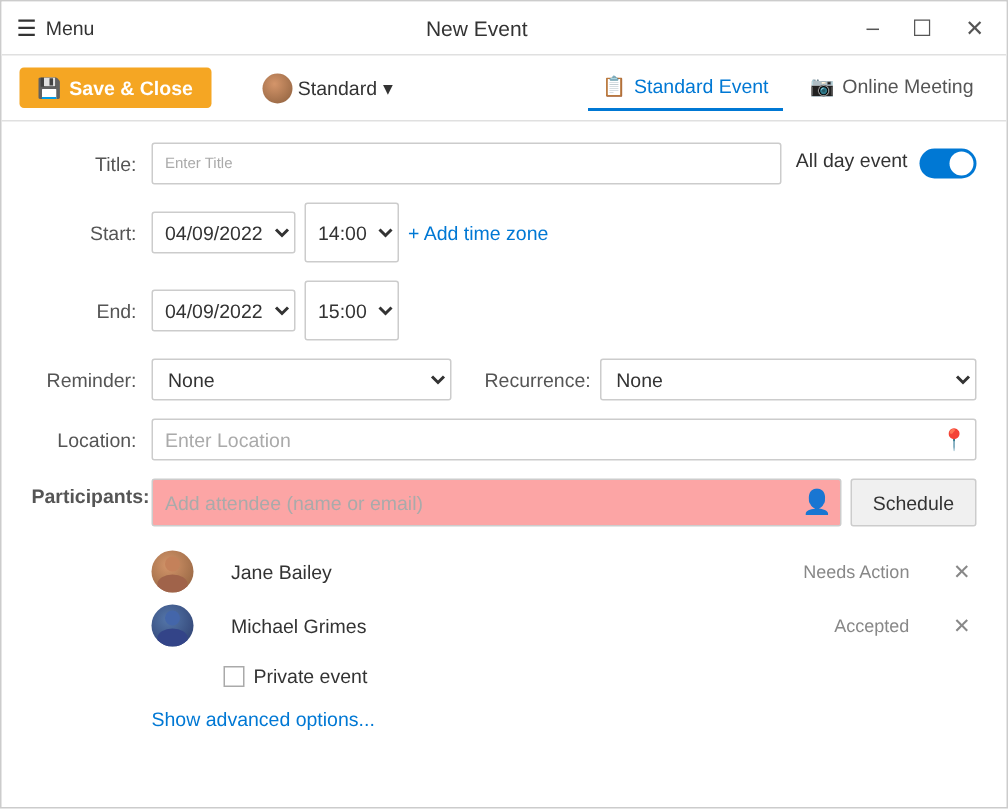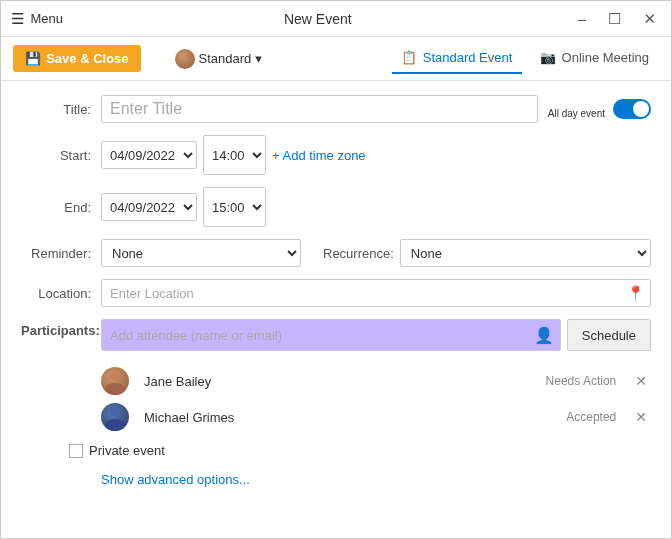--- a/index.html
+++ b/index.html
@@ -126,32 +126,32 @@
       gap: 6px;
     }
 
     
     .input-title {
       flex: 1;
       height: 28px;
       border: 1px solid #ccc;
       border-radius: 2px;
       padding: 4px 8px;
-      font-size: 16px;
+      font-size: 10px;
       color: #333;
       background: #fff;
     }
     .input-title::placeholder { color: #aaa; }
 
     
     .all-day-area {
       display: flex;
-      align-items: flex-end;
+      align-items: flex-start;
       gap: 8px;
-      font-size: 10px;
+      font-size: 13px;
       color: #333;
       white-space: nowrap;
       margin-left: 10px;
       flex-shrink: 0;
     }
     .toggle-switch {
       position: relative;
       width: 38px;
       height: 20px;
     }
@@ -259,21 +259,21 @@
       flex: 1;
     }
     .input-participants {
       width: 100%;
       height: 32px;
       border: 1px solid #ccc;
       border-radius: 2px;
       padding: 4px 30px 4px 8px;
       font-size: 13px;
       color: #333;
-      background: #c4b5fd;
+      background: #fca5a5;
     }
     .input-participants::placeholder { color: #aaa; }
     .participant-icon {
       position: absolute;
       right: 6px; top: 50%;
       transform: translateY(-50%);
       color: #555;
       font-size: 16px;
     }
     .btn-schedule {
@@ -290,21 +290,21 @@
     }
 
     
     .participants-list {
       margin-left: 80px;
       margin-bottom: 8px;
     }
     .participant-item {
       display: flex;
       align-items: center;
-      gap: 15px;
+      gap: 25px;
       padding: 4px 0;
       justify-content: center;
     }
     .p-avatar {
       width: 28px; height: 28px; border-radius: 50%;
       overflow: hidden; flex-shrink: 0;
     }
     .p-name {
       flex: 1;
       font-size: 13px;
@@ -320,20 +320,21 @@
       font-size: 14px;
       padding: 2px 4px;
       line-height: 1;
     }
 
     
     .private-event-row {
       display: flex;
       align-items: center;
       gap: 6px;
+      margin-left: 80px;
       margin-bottom: 14px;
       padding-left: 48px;
     }
     .checkbox-private {
       width: 14px; height: 14px;
       border: 1px solid #aaa;
       background: #fff;
       flex-shrink: 0;
       cursor: pointer;
     }

